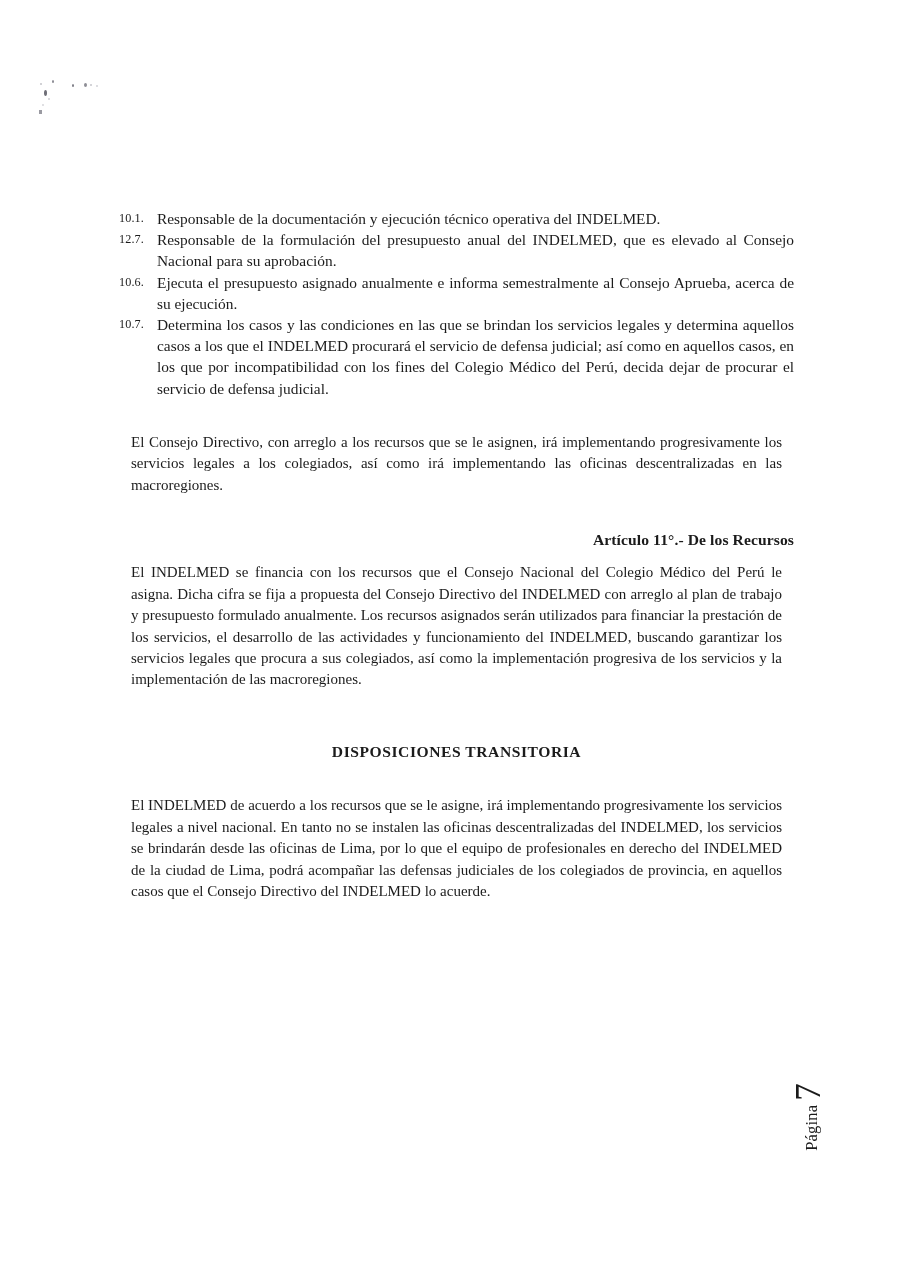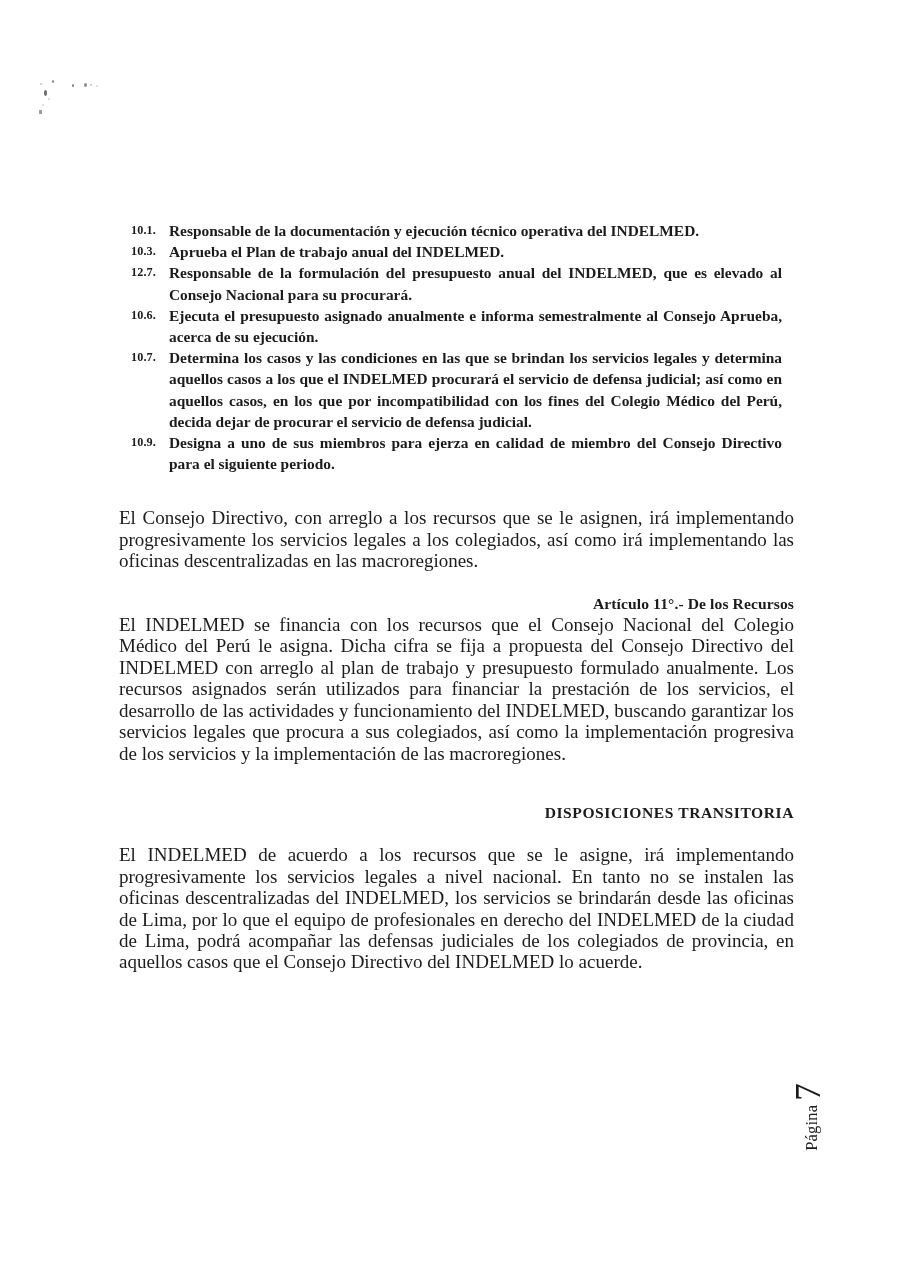--- a/index.html
+++ b/index.html
@@ -48,23 +48,22 @@
 
   .content {
     position: absolute;
     left: 119px;
     top: 208px;
     width: 675px;
   }
 
   .numbered-list {
     list-style: none;
-    margin: 12px;
+    margin: 0;
     padding: 0;
-    font-weight: bold;
   }
   .numbered-item {
     position: relative;
     padding-left: 38px;
     font-size: 15.4px;
     line-height: 21.2px;
     text-align: justify;
     text-justify: inter-word;
     margin: 0;
   }
@@ -76,46 +75,46 @@
     font-size: 12.2px;
     line-height: 21.2px;
     text-align: left;
     letter-spacing: 0.1px;
   }
   .numbered-item .item-text {
     display: block;
   }
 
   .para {
-    font-size: 19px;
+    font-size: 15px;
     line-height: 21.4px;
     text-align: justify;
     text-justify: inter-word;
-    margin: 0;
+    margin: 12px;
   }
 
   .spacer-lg { height: 26px; }
   .spacer-md { height: 21px; }
   .spacer-sm { height: 12px; }
 
   .heading-article {
     font-size: 15.6px;
     line-height: 21.4px;
     font-weight: bold;
     margin: 0;
     text-align: right;
     letter-spacing: 0.1px;
   }
 
   .heading-center {
     font-size: 15.6px;
     line-height: 21.4px;
     font-weight: bold;
     margin: 0;
-    text-align: right;
+    text-align: center;
     letter-spacing: 0.55px;
   }
 
   
   .para:last-child, .item-text {
     text-align-last: left;
   }
 
   .page-number {
     position: absolute;
@@ -161,38 +160,30 @@
   </div>
 
   <div class="content">
 
     <ol class="numbered-list">
       <li class="numbered-item">
         <span class="marker">10.1.</span>
         <span class="item-text">Responsable de la documentación y ejecución técnico operativa del INDELMED.</span>
       </li>
       <li class="numbered-item">
-        <span class="marker">10.3.</span>
-        <span class="item-text">Aprueba el Plan de trabajo anual del INDELMED.</span>
-      </li>
-      <li class="numbered-item">
         <span class="marker">12.7.</span>
-        <span class="item-text">Responsable de la formulación del presupuesto anual del INDELMED, que es elevado al Consejo Nacional para su procurará.</span>
+        <span class="item-text">Responsable de la formulación del presupuesto anual del INDELMED, que es elevado al Consejo Nacional para su aprobación.</span>
       </li>
       <li class="numbered-item">
         <span class="marker">10.6.</span>
         <span class="item-text">Ejecuta el presupuesto asignado anualmente e informa semestralmente al Consejo Aprueba, acerca de su ejecución.</span>
       </li>
       <li class="numbered-item">
         <span class="marker">10.7.</span>
         <span class="item-text">Determina los casos y las condiciones en las que se brindan los servicios legales y determina aquellos casos a los que el INDELMED procurará el servicio de defensa judicial; así como en aquellos casos, en los que por incompatibilidad con los fines del Colegio Médico del Perú, decida dejar de procurar el servicio de defensa judicial.</span>
-      </li>
-      <li class="numbered-item">
-        <span class="marker">10.9.</span>
-        <span class="item-text">Designa a uno de sus miembros para ejerza en calidad de miembro del Consejo Directivo para el siguiente periodo.</span>
       </li>
     </ol>
 
     <div class="spacer-md"></div>
 
     <p class="para">El Consejo Directivo, con arreglo a los recursos  que se le asignen, irá implementando progresivamente los servicios legales a los colegiados, así como irá implementando las oficinas descentralizadas en las macroregiones.</p>
 
     <div class="spacer-md"></div>
 
     <h2 class="heading-article">Artículo 11°.- De los Recursos</h2>

